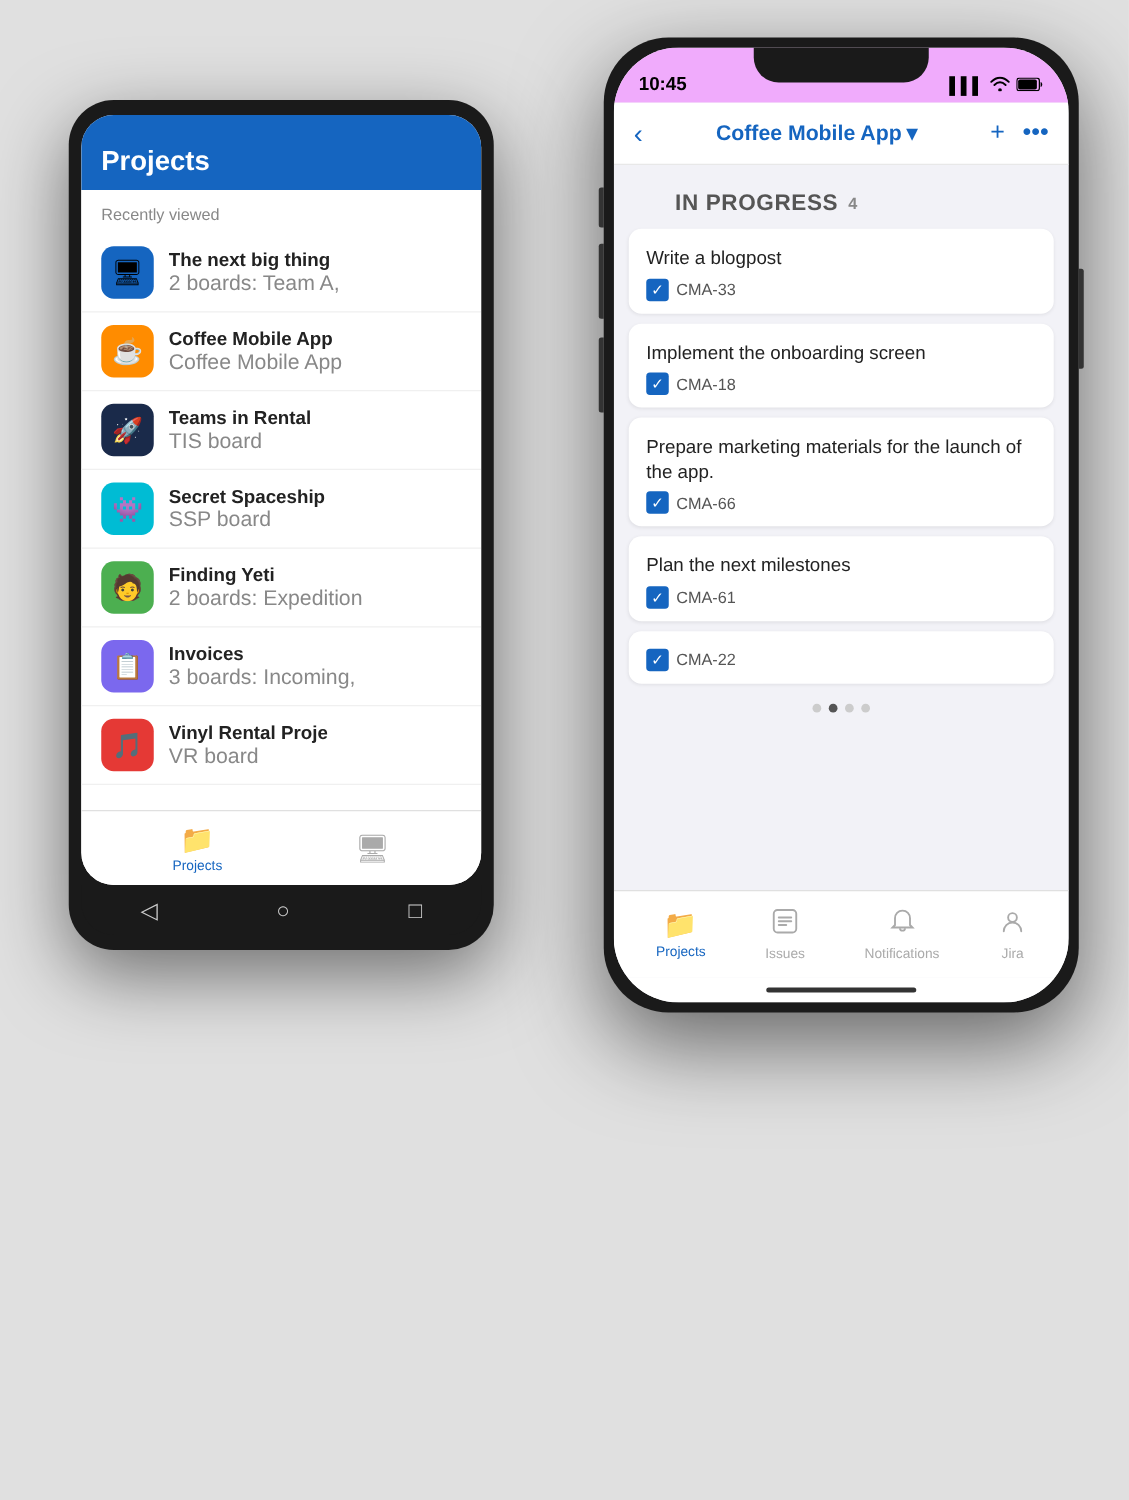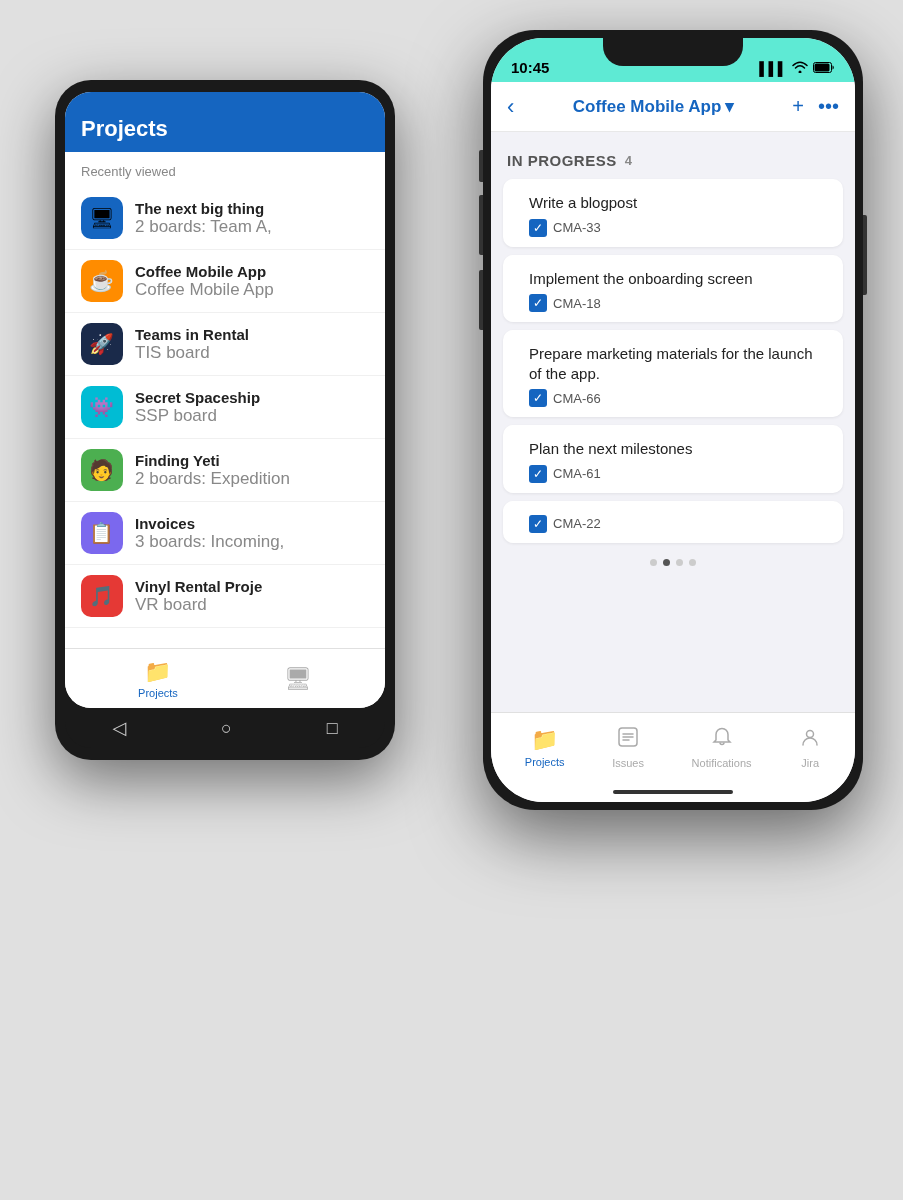--- a/index.html
+++ b/index.html
@@ -205,21 +205,21 @@
       left: 50%;
       transform: translateX(-50%);
       width: 140px;
       height: 28px;
       background: #1a1a1a;
       border-radius: 0 0 20px 20px;
       z-index: 10;
     }
 
     .iphone-status-bar {
-      background: #5eead4;
+      background: #f0abfc;
       height: 44px;
       display: flex;
       align-items: flex-end;
       justify-content: space-between;
       padding: 0 20px 6px;
       position: relative;
       z-index: 5;
       gap: 36px;
     }
 
@@ -278,36 +278,37 @@
     }
 
     .section-header {
       display: flex;
       align-items: center;
       gap: 8px;
       padding: 8px 4px 10px;
     }
 
     .section-label {
-      font-size: 15px;
+      font-size: 18px;
       font-weight: 700;
       color: #555;
       letter-spacing: 0.5px;
+      margin-left: 33px;
     }
 
     .section-count {
       font-size: 13px;
       font-weight: 600;
       color: #888;
     }
 
     .issue-card {
       background: #fff;
       border-radius: 10px;
-      padding: 14px 26px 10px;
+      padding: 14px 14px 10px;
       margin-bottom: 8px;
       box-shadow: 0 1px 3px rgba(0,0,0,0.07);
     }
 
     .issue-title {
       font-size: 15px;
       color: #222;
       margin-bottom: 6px;
       line-height: 1.3;
     }

